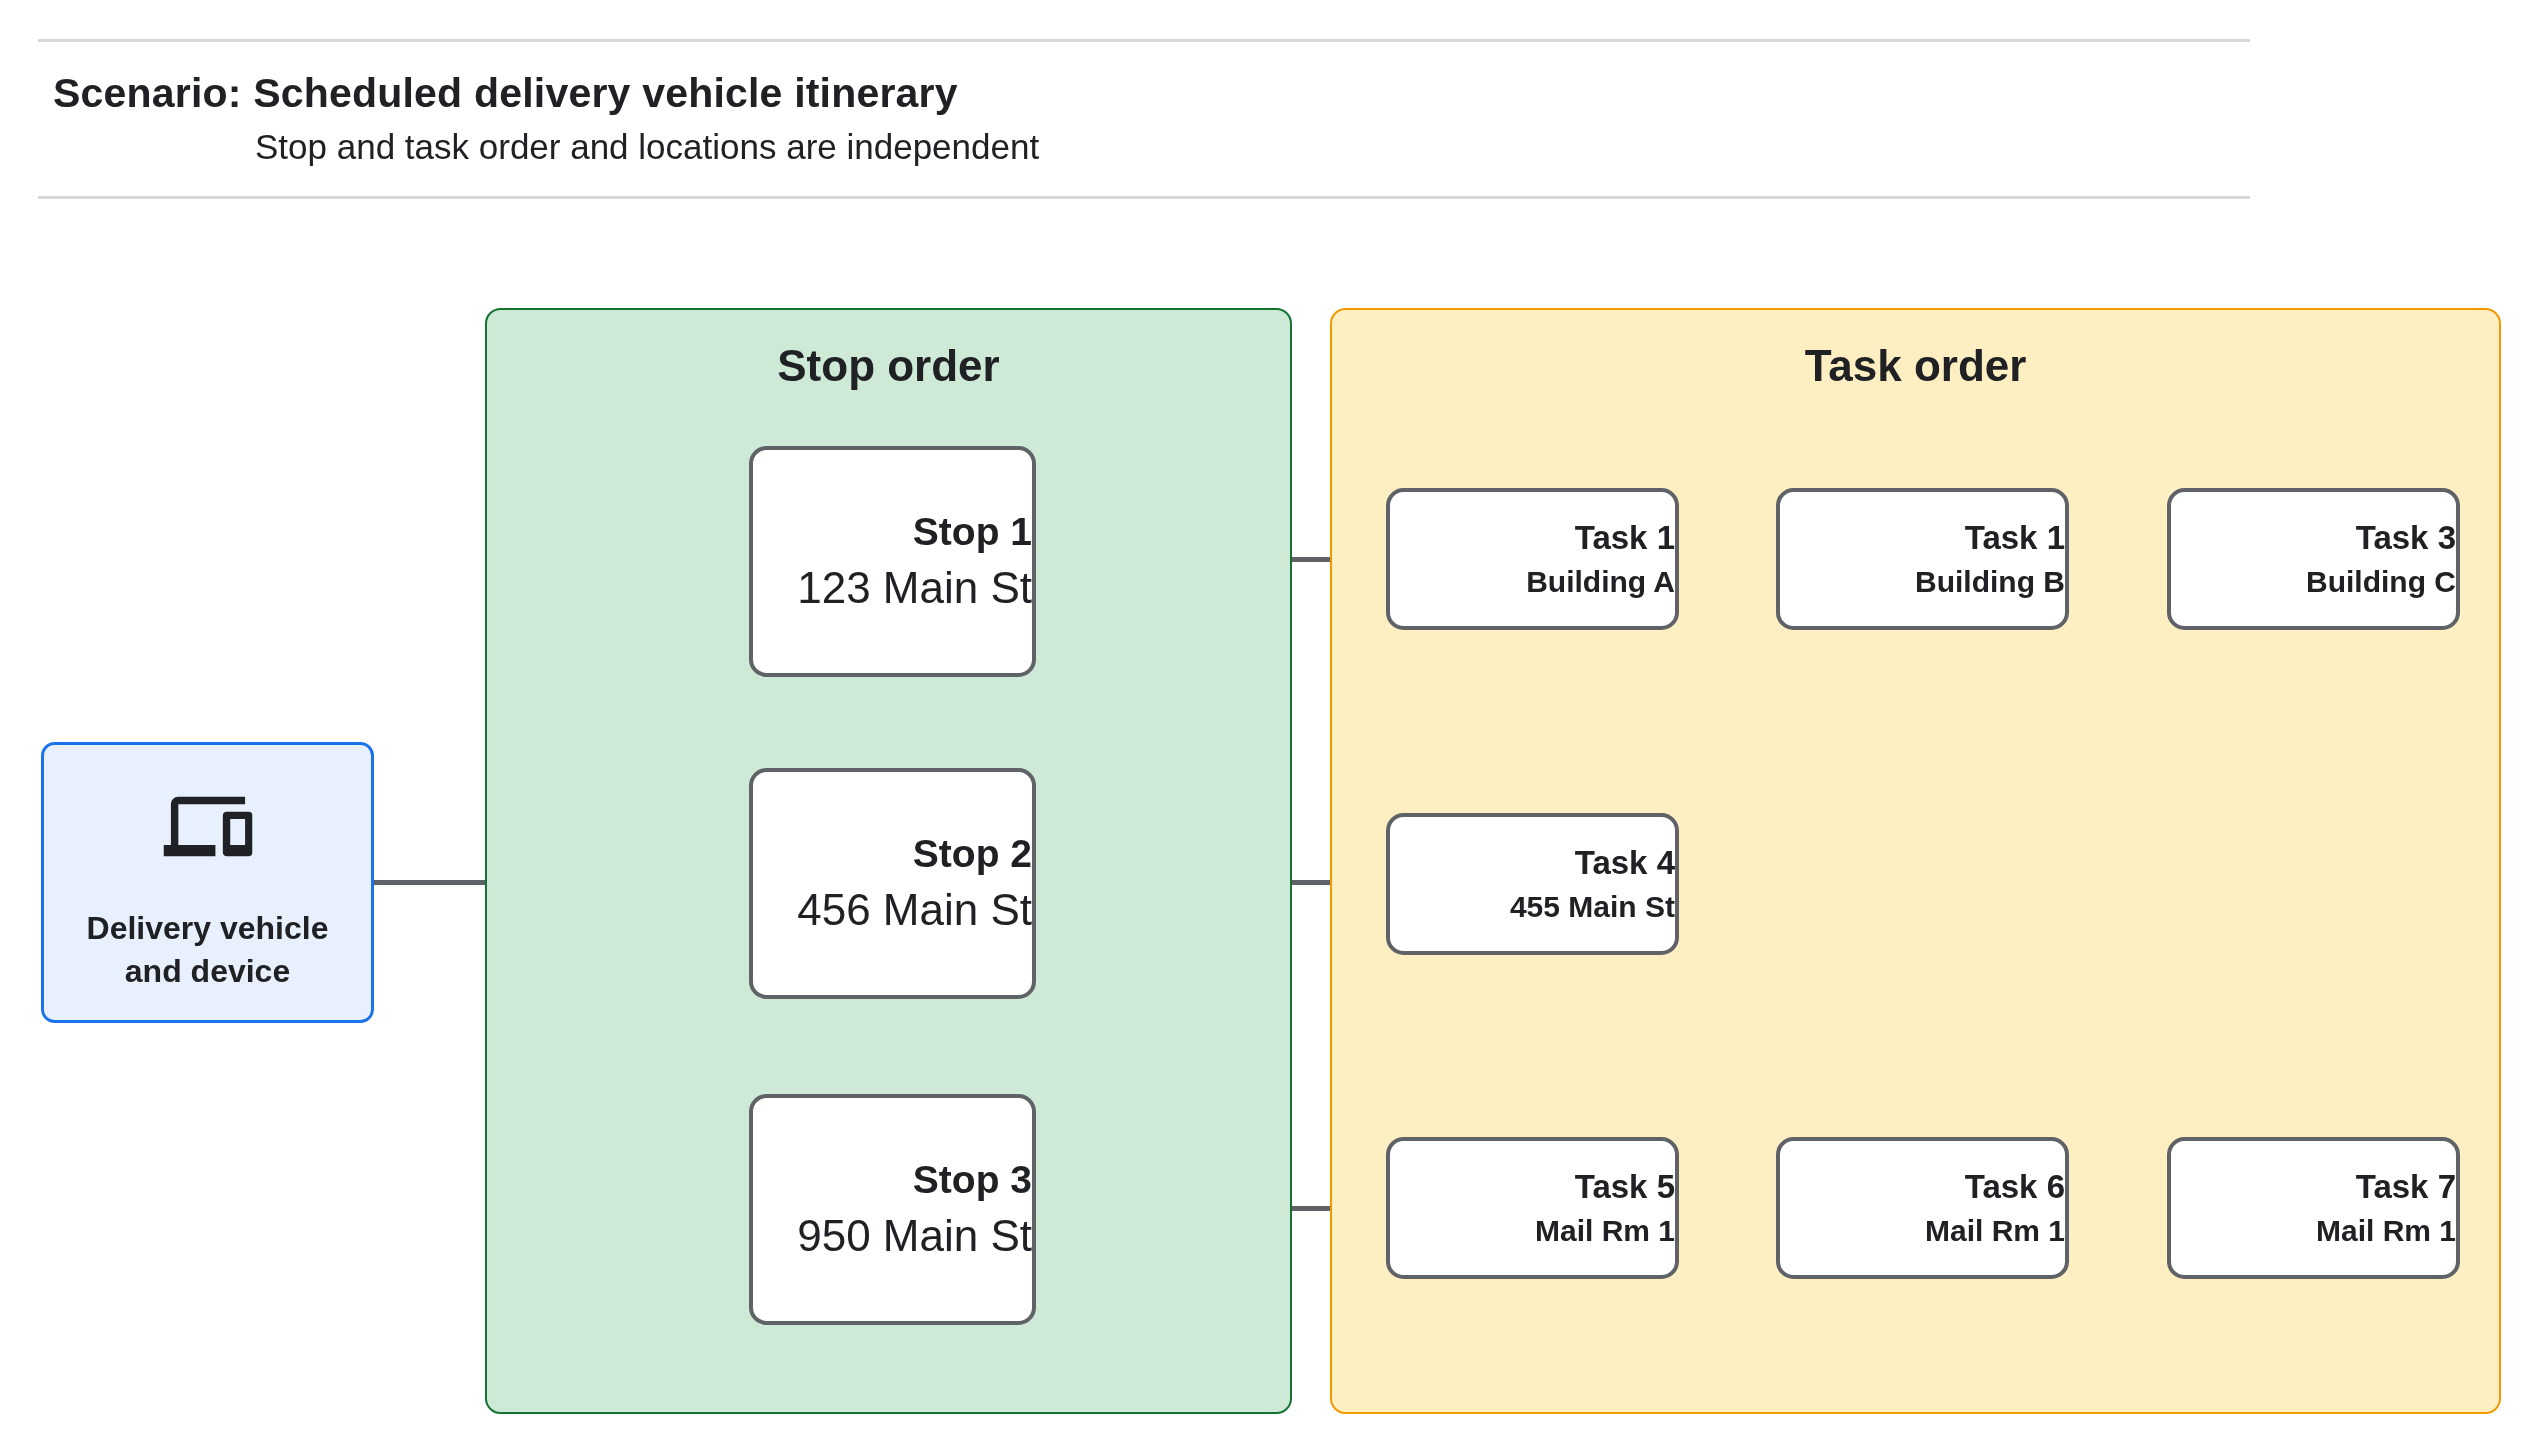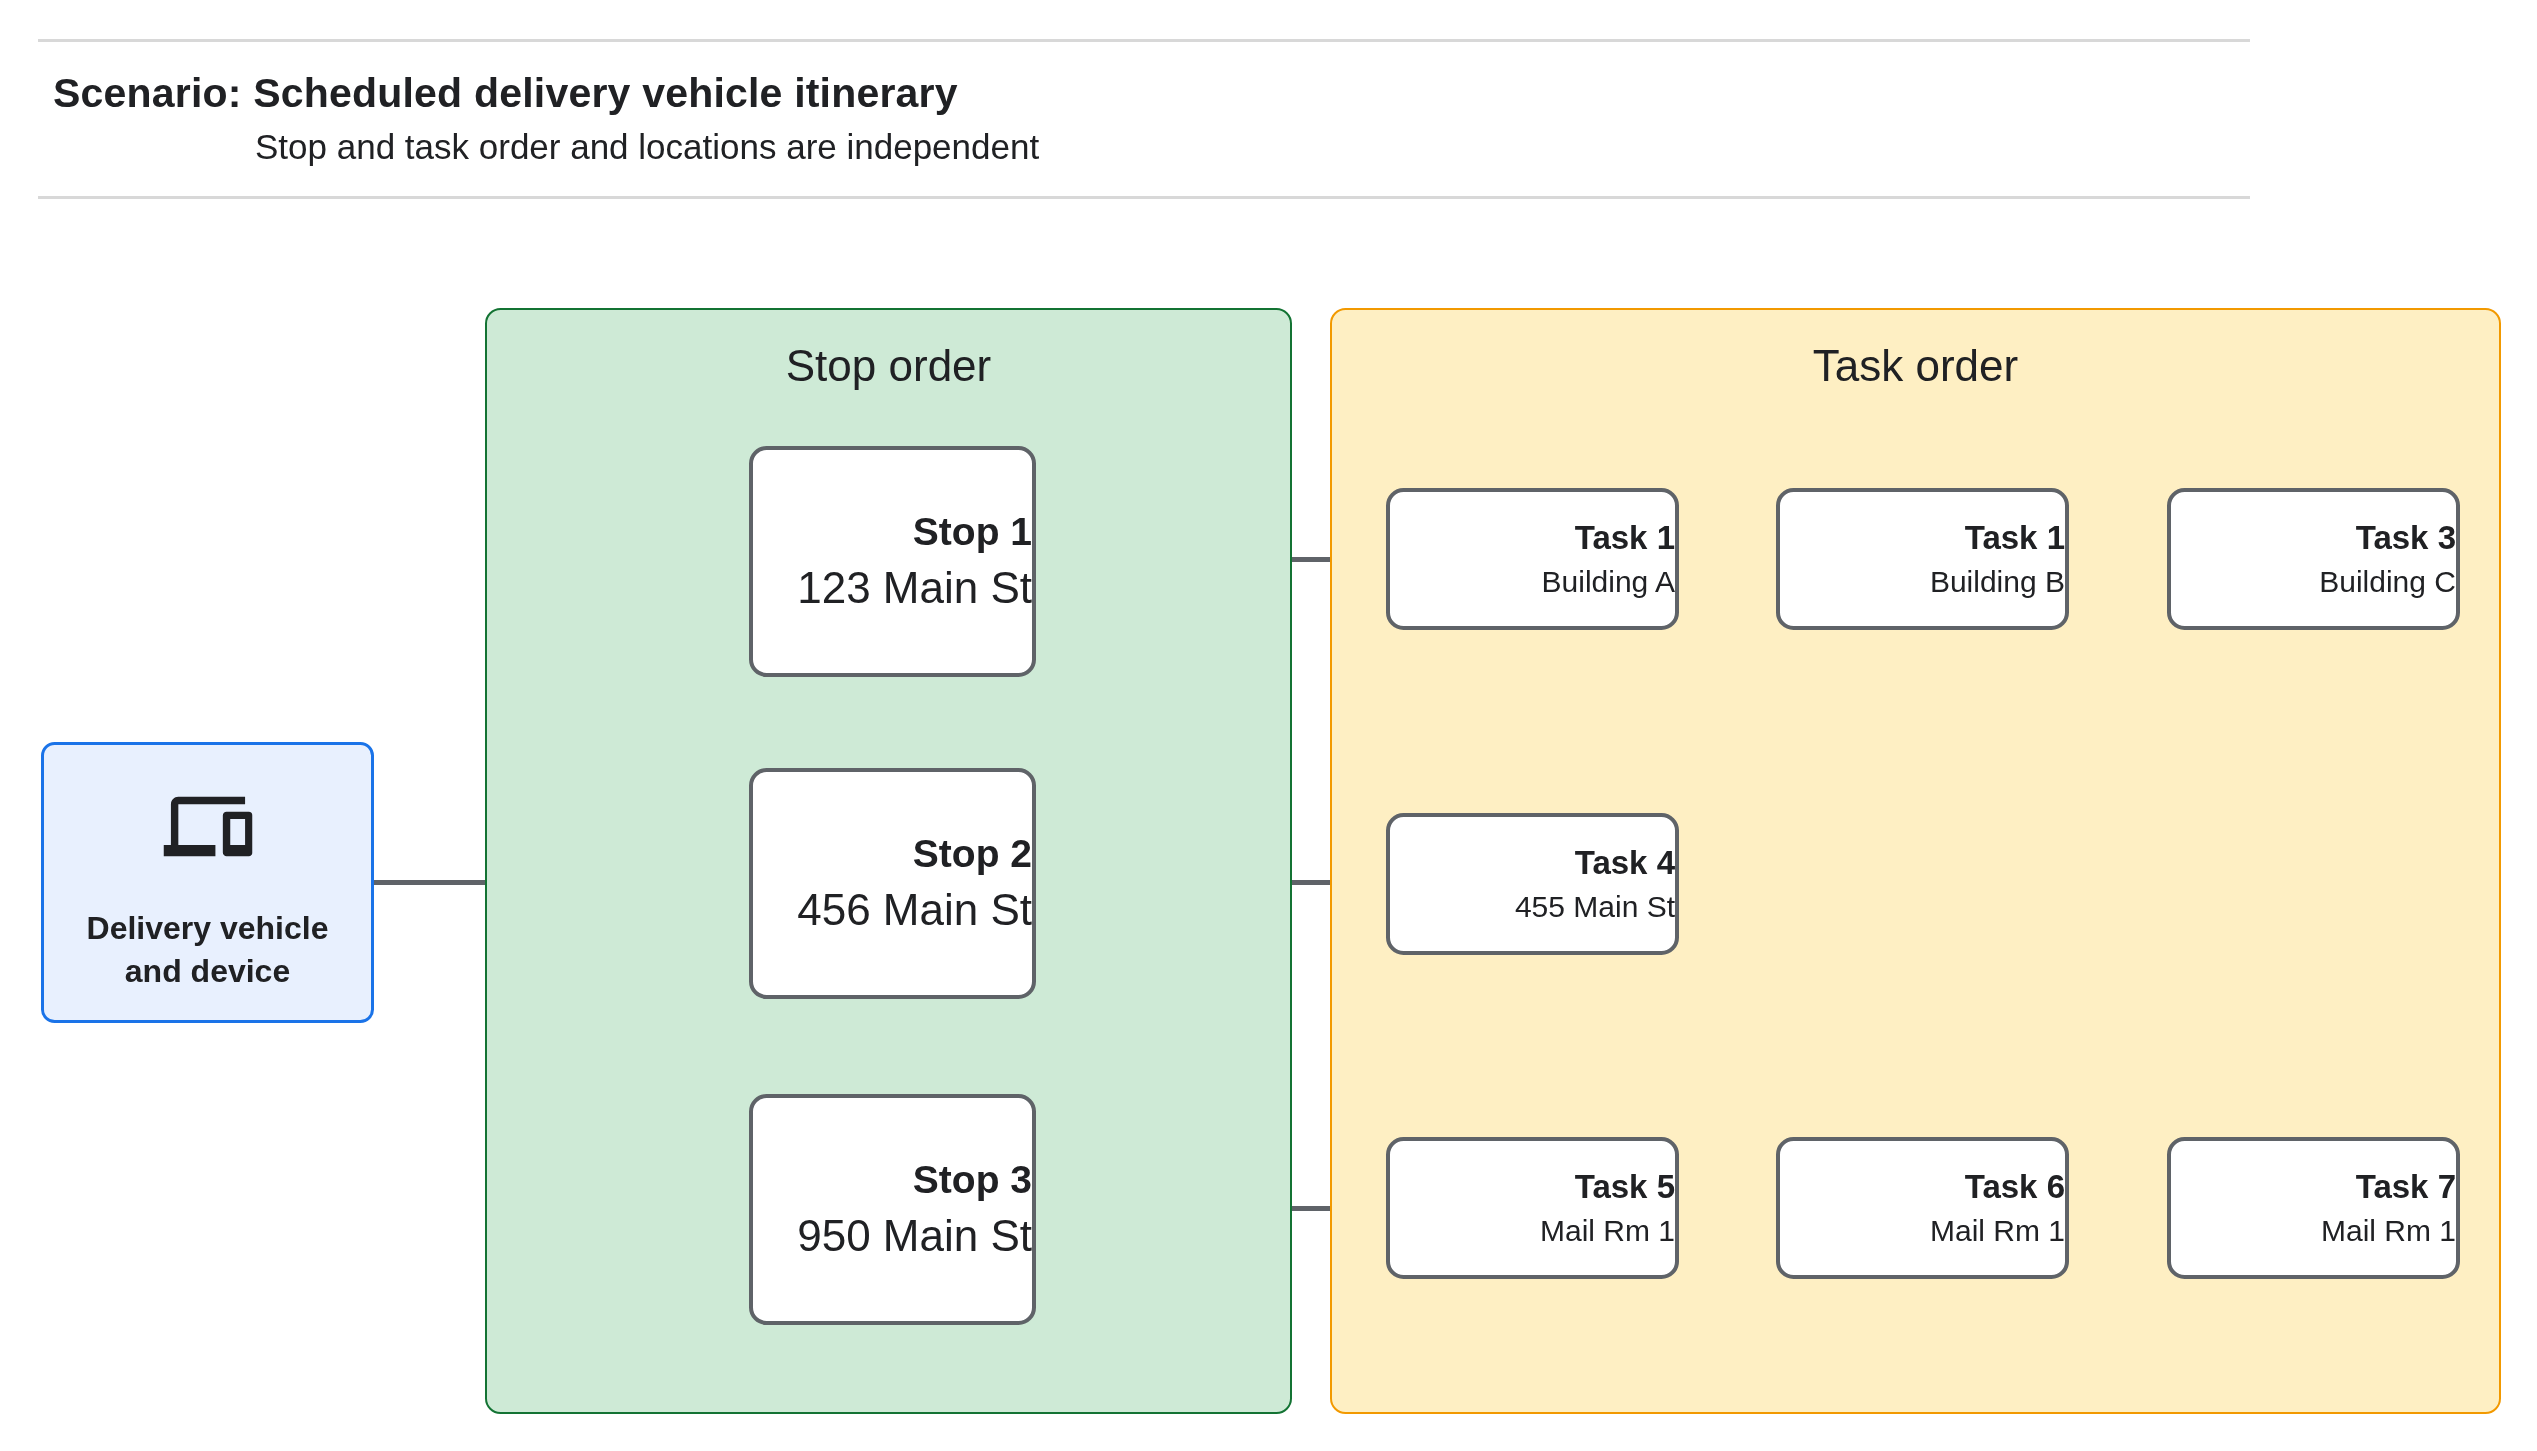--- a/index.html
+++ b/index.html
@@ -67,21 +67,21 @@
     background: var(--task_panel_fill);
     border: 2.9px solid var(--task_panel_border);
   }
   .panel-title {
     position: absolute;
     top: 31px;
     left: 0;
     width: 100%;
     text-align: center;
     font-size: 44px;
-    font-weight: 400;
+    font-weight: 700;
     white-space: nowrap;
   }
   .node {
     position: absolute;
     background: #FFFFFF;
     border: 4.8px solid var(--node_border_gray);
     border-radius: 17.5px;
     display: flex;
     flex-direction: column;
     align-items: flex-end;
@@ -95,21 +95,21 @@
     gap: 9.7px;
   }
   .stop-node .node-label { font-size: 39px; font-weight: 700; }
   .stop-node .node-location { font-size: 44px; font-weight: 400; }
   .task-node {
     width: 293px;
     height: 142px;
     gap: 7.8px;
   }
   .task-node .node-label { font-size: 33px; font-weight: 700; }
-  .task-node .node-location { font-size: 30px; font-weight: 400; }
+  .task-node .node-location { font-size: 30px; font-weight: 700; }
   .delivery-node {
     position: absolute;
     left: 41px;
     top: 742px;
     width: 333px;
     height: 281px;
     background: var(--delivery_fill);
     border: 3.9px solid var(--delivery_border);
     border-radius: 13.6px;
   }

